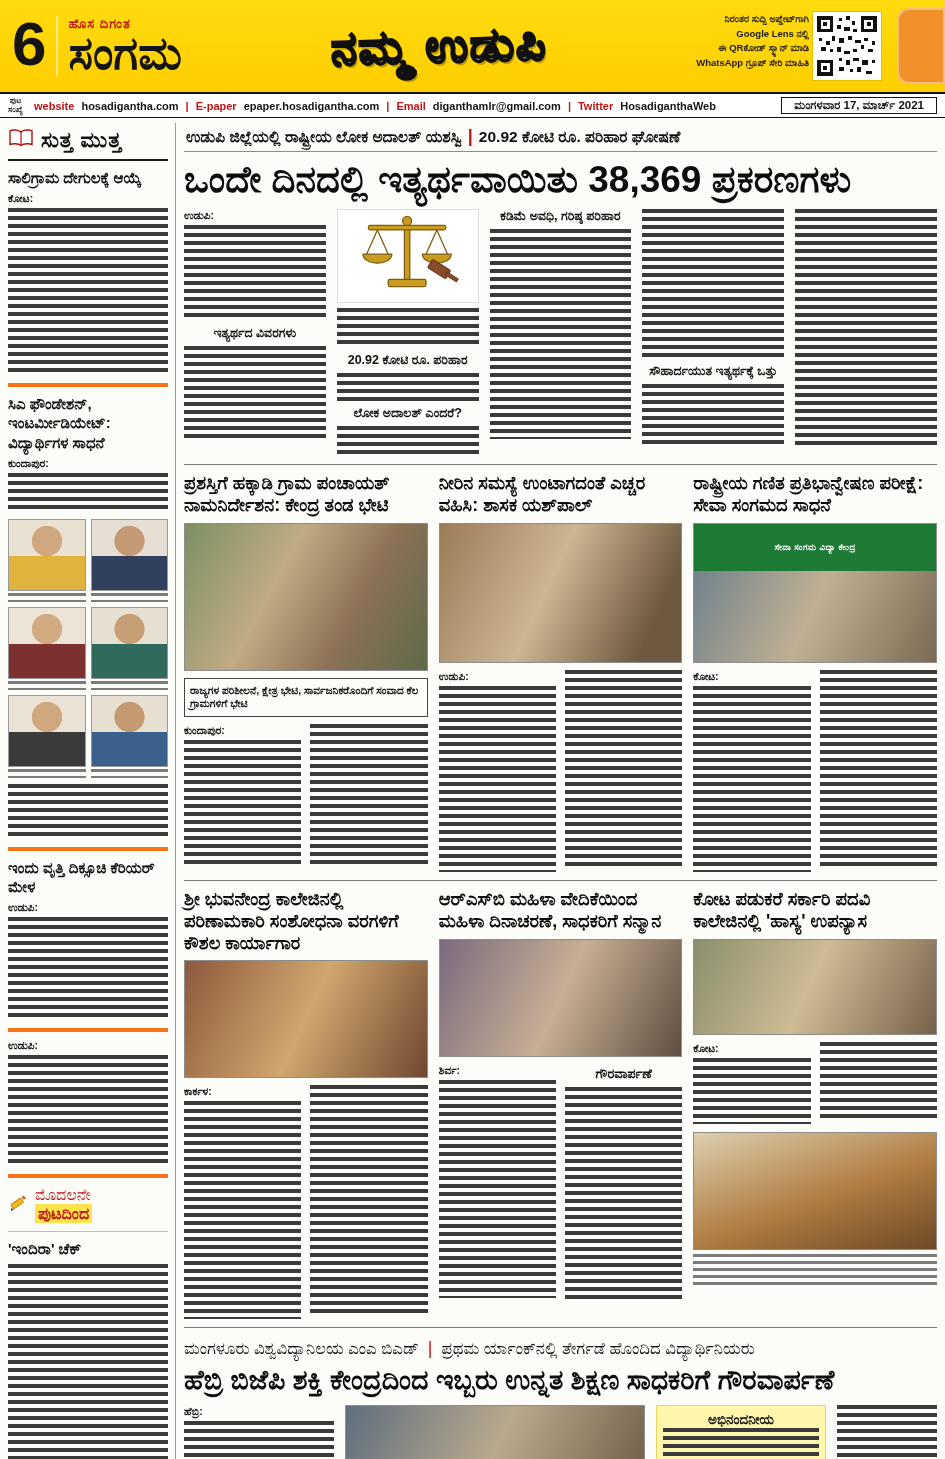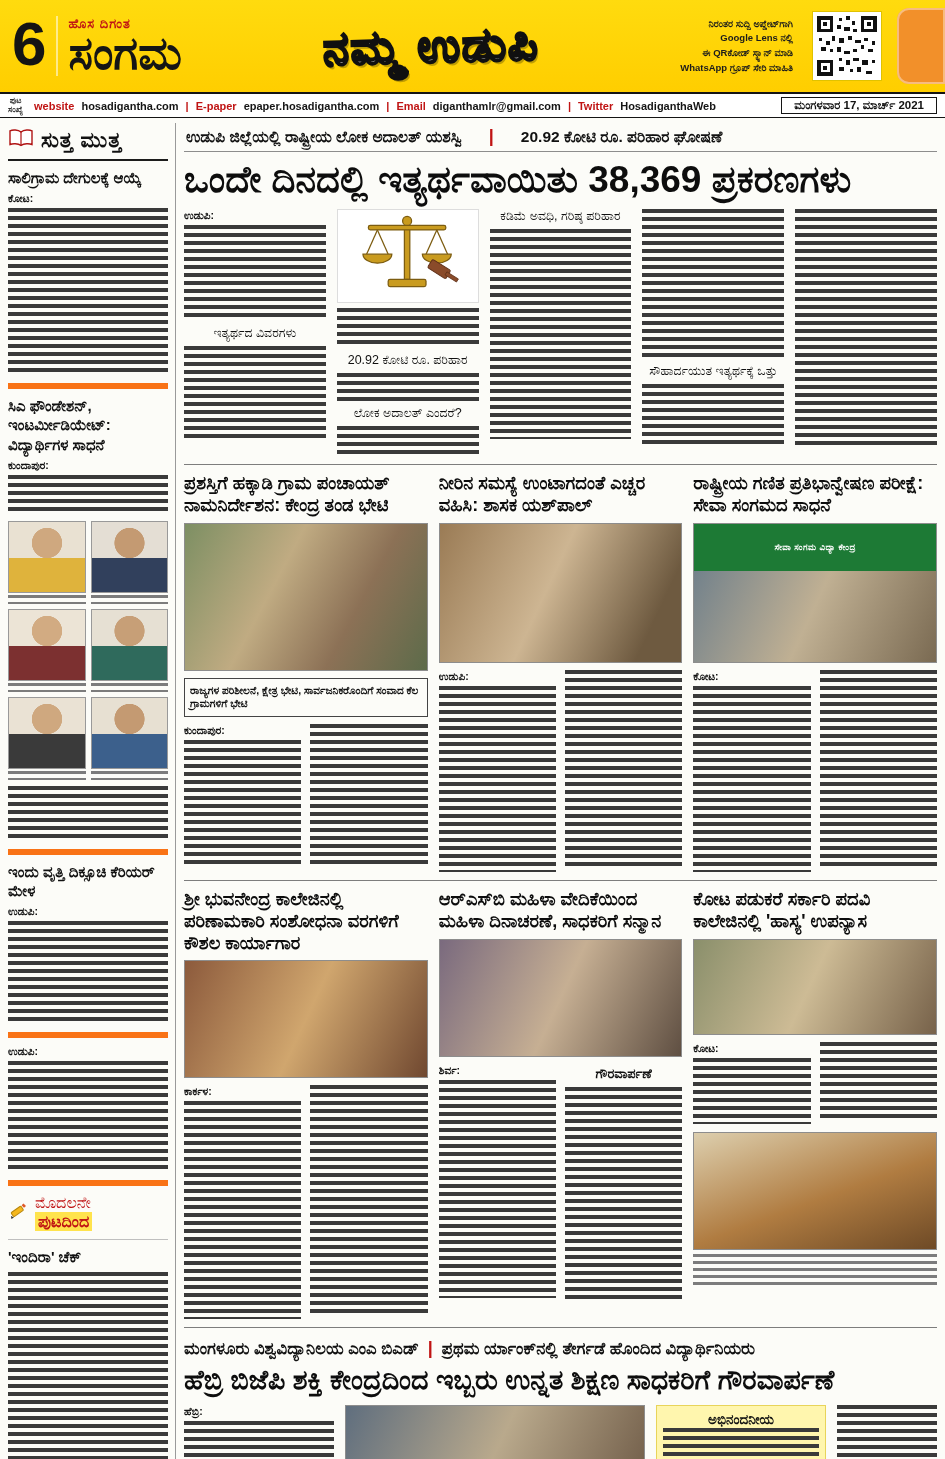--- a/index.html
+++ b/index.html
@@ -8,21 +8,21 @@
   .page{width:945px;height:1459px;background:#fcfcf8;color:#111;position:relative;overflow:hidden}
 
   
   .masthead{height:92px;background:linear-gradient(#ffdb0e,#ffce00);display:flex;align-items:center;position:relative;padding:0 64px 0 12px}
   .pageno{font-size:62px;font-weight:bold;line-height:1;padding:0 10px 4px 0;color:#141414}
   .brand{display:flex;flex-direction:column;justify-content:center;border-left:2px solid #ffffff88;padding-left:10px}
   .brand-small{color:#c01414;font-weight:bold;font-size:13px;letter-spacing:1px}
   .brand-big{font-size:46px;font-weight:bold;line-height:.95;color:#151515}
   .mast-center{flex:1;display:flex;justify-content:center;align-items:center}
   .edition{font-size:46px;font-weight:bold;color:#fff;-webkit-text-stroke:2.4px #101010;text-shadow:2px 3px 0 rgba(0,0,0,.25);transform:rotate(-1.5deg);letter-spacing:2px}
-  .mast-right{display:flex;align-items:center;gap:20px}
+  .mast-right{display:flex;align-items:flex-start;gap:4px}
   .promo{font-size:9.5px;font-weight:bold;text-align:right;line-height:1.55;color:#1c1c1c;max-width:150px}
   .qrbox{width:68px;height:68px;background:#fff;padding:4px;box-shadow:0 0 0 1px #e0c200}
   .orange-tab{position:absolute;right:0;top:8px;width:48px;height:76px;background:#f2902a;border-radius:12px 0 0 12px;box-shadow:inset 0 0 0 2px #ffffff66}
 
   
   .infobar{height:26px;border-top:2px solid #141414;border-bottom:1.5px solid #141414;display:flex;align-items:center;font-size:11px;gap:7px;padding:0 8px;background:#fff}
   .pglabel{font-size:8px;line-height:1.05;color:#333;font-weight:bold;text-align:center;margin-right:4px}
   .lab{color:#c01414;font-weight:bold}
   .val{color:#151515;font-weight:bold}
   .pipe{color:#c01414;font-weight:bold}
@@ -33,41 +33,41 @@
   .sidebar{width:168px;flex:none;border-right:1px solid #9a9a9a;padding-right:7px}
   .main{flex:1;min-width:0}
 
   
   .tl{width:100%;background:repeating-linear-gradient(to bottom,#3a3a3a 0,#3a3a3a 4px,transparent 4px,transparent 8px)}
   .tl.light{background:repeating-linear-gradient(to bottom,#7c7c7c 0,#7c7c7c 3px,transparent 3px,transparent 7px)}
   .dl{font-weight:bold;font-size:10.5px;display:block;margin-bottom:3px}
 
   
   .sec-head{display:flex;align-items:center;gap:7px;font-size:21px;font-weight:bold;border-bottom:2.5px solid #1c1c1c;padding:5px 0 7px;letter-spacing:1px}
-  .sb-art{padding:7px 0;border-bottom:6px solid #f97316}
+  .sb-art{padding:7px 0;border-bottom:4px solid #f97316}
   .sb-art h3{font-size:15px;line-height:1.28;margin-bottom:5px}
   .pgrid{display:grid;grid-template-columns:1fr 1fr;gap:5px;margin:6px 0}
   .portrait{width:100%;height:72px;border:1px solid #999}
   .cap{height:9px;margin-top:2px}
   .p1{background:radial-gradient(circle at 50% 30%,#cfa87f 0 24%,transparent 25%),linear-gradient(180deg,#e9e1d2 0 52%,#dfb33c 52%)}
   .p2{background:radial-gradient(circle at 50% 30%,#c49a72 0 24%,transparent 25%),linear-gradient(180deg,#e4ded4 0 52%,#31405c 52%)}
   .p3{background:radial-gradient(circle at 50% 30%,#d2ab82 0 24%,transparent 25%),linear-gradient(180deg,#ece4d6 0 52%,#7c3030 52%)}
   .p4{background:radial-gradient(circle at 50% 30%,#c79f77 0 24%,transparent 25%),linear-gradient(180deg,#e6e0d3 0 52%,#2f6a5c 52%)}
   .p5{background:radial-gradient(circle at 50% 30%,#cfa87f 0 24%,transparent 25%),linear-gradient(180deg,#eae2d4 0 52%,#3a3a3a 52%)}
   .p6{background:radial-gradient(circle at 50% 30%,#c49a72 0 24%,transparent 25%),linear-gradient(180deg,#e7e0d2 0 52%,#3c608c 52%)}
   .continuation{display:flex;align-items:center;gap:7px;padding:8px 0;border-bottom:1px solid #bfbfbf}
   .cont-l1{font-weight:normal;font-size:16px;color:#c01414;line-height:1.1}
   .cont-l2{font-weight:bold;font-size:16px;color:#c01414;background:#ffe34d;padding:0 3px;line-height:1.2;display:inline-block}
 
   
-  .kicker{display:flex;gap:27px;align-items:center;font-size:15.5px;font-weight:bold;border-bottom:1px solid #8d8d8d;padding:3px 2px 4px}
+  .kicker{display:flex;gap:6px;align-items:center;font-size:15.5px;font-weight:bold;border-bottom:1px solid #8d8d8d;padding:3px 2px 4px}
   .kicker .sep{color:#c01414;font-size:18px}
   .lead h1{font-size:37px;line-height:1.12;padding:7px 0 9px;color:#0d0d0d}
   .lead-cols{display:grid;grid-template-columns:repeat(5,1fr);gap:11px;padding-bottom:10px;border-bottom:1.5px solid #7d7d7d}
-  .sub4{font-size:12.5px;font-weight:normal;text-align:center;margin:5px 0 4px;line-height:1.25}
+  .sub4{font-size:12.5px;font-weight:bold;text-align:center;margin:5px 0 4px;line-height:1.25}
   .justice{height:94px;border:1px solid #ddd;background:#fff;display:flex;align-items:center;justify-content:center;margin-bottom:5px}
 
   
   .row{display:grid;grid-template-columns:1fr 1fr 1fr;gap:11px;padding:8px 0;border-bottom:1.5px solid #7d7d7d}
   .art h3{font-size:18px;line-height:1.22;margin-bottom:6px;color:#0d0d0d}
   .ph{width:100%;border:1px solid #8d8d8d;position:relative}
   .banner{position:absolute;top:0;left:0;right:0;background:#1d7a35;color:#fff;font-size:8.5px;font-weight:bold;text-align:center;padding:18px 0;letter-spacing:.5px}
   .cols2{display:grid;grid-template-columns:1fr 1fr;gap:9px;margin-top:7px}
   .boxnote{border:1.5px solid #444;padding:5px;font-size:10.5px;font-weight:bold;line-height:1.3;margin-top:7px}
   .subctr{font-size:13px;font-weight:bold;text-align:center;margin:2px 0 5px}
@@ -75,21 +75,21 @@
   .g-meet{background:linear-gradient(115deg,#9a7b55,#cdb592 45%,#6e5a40 85%)}
   .g-stage{background:linear-gradient(115deg,#8c5a3c,#d0a66e 50%,#704830)}
   .g-group{background:linear-gradient(115deg,#667a8a,#c0b093 52%,#7a6a52)}
   .g-event{background:linear-gradient(115deg,#7a6a7e,#c6af93 50%,#5f4f42)}
   .g-hall{background:linear-gradient(115deg,#5f6e7e,#b9a98c 45%,#6e5a46 90%)}
   .g-temple{background:linear-gradient(160deg,#ddcfae,#b07c41 55%,#6e4a26)}
   .g-class{background:linear-gradient(115deg,#8a8f6b,#cdbb95 48%,#77624a)}
 
   
   .bottom{padding-top:8px}
-  .kicker2{display:flex;gap:9px;align-items:center;font-size:16.5px;font-weight:bold;padding:2px 0 3px}
+  .kicker2{display:flex;gap:9px;align-items:center;font-size:16.5px;font-weight:normal;padding:2px 0 3px}
   .kicker2 .sep{color:#c01414;font-size:18px}
   .bottom h2{font-size:27px;line-height:1.12;padding:3px 0 9px;color:#0d0d0d}
   .bot-grid{display:grid;grid-template-columns:150px 300px 170px 1fr;gap:11px}
   .ybox{background:#fff6ae;border:1px solid #e8d45a;padding:6px}
   .ybox-title{font-size:13.5px;font-weight:bold;text-align:center;}
 </style>
 </head>
 <body>
 
 <div class="page">

